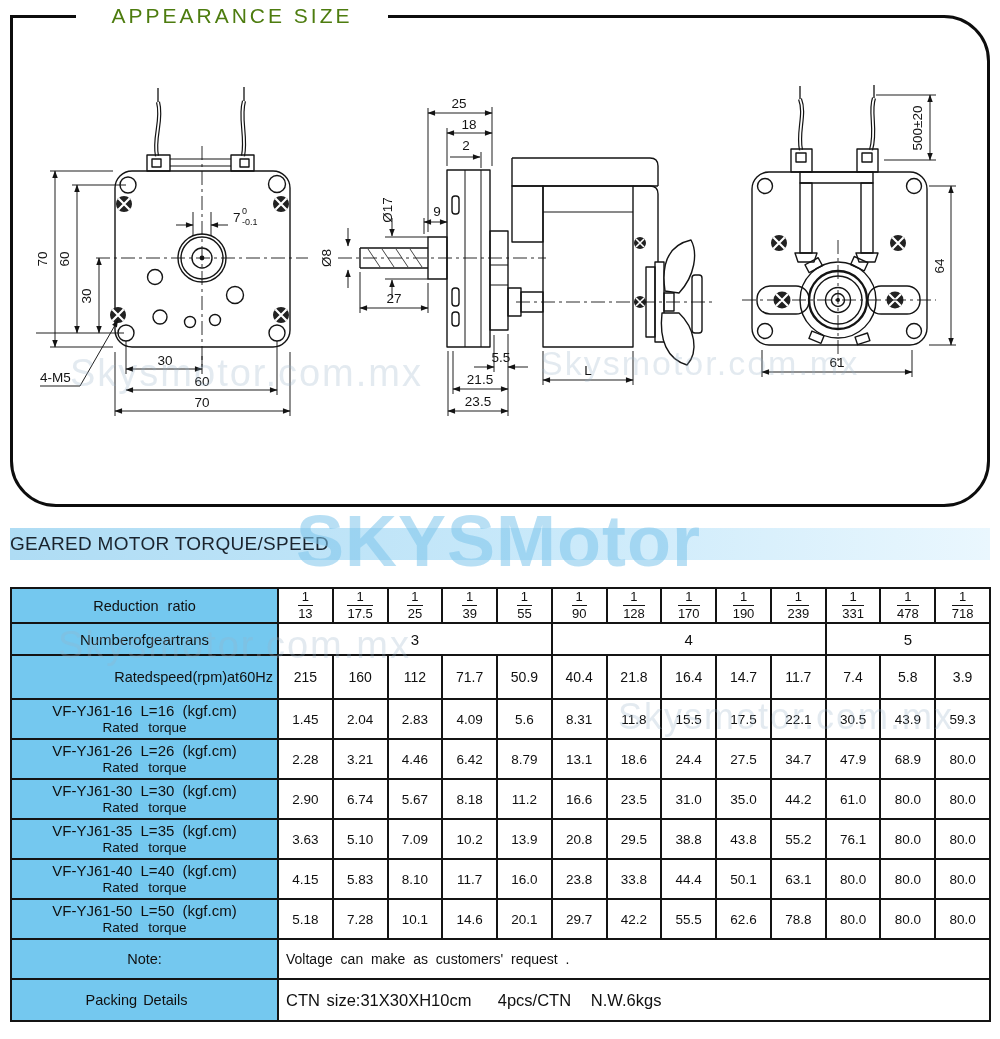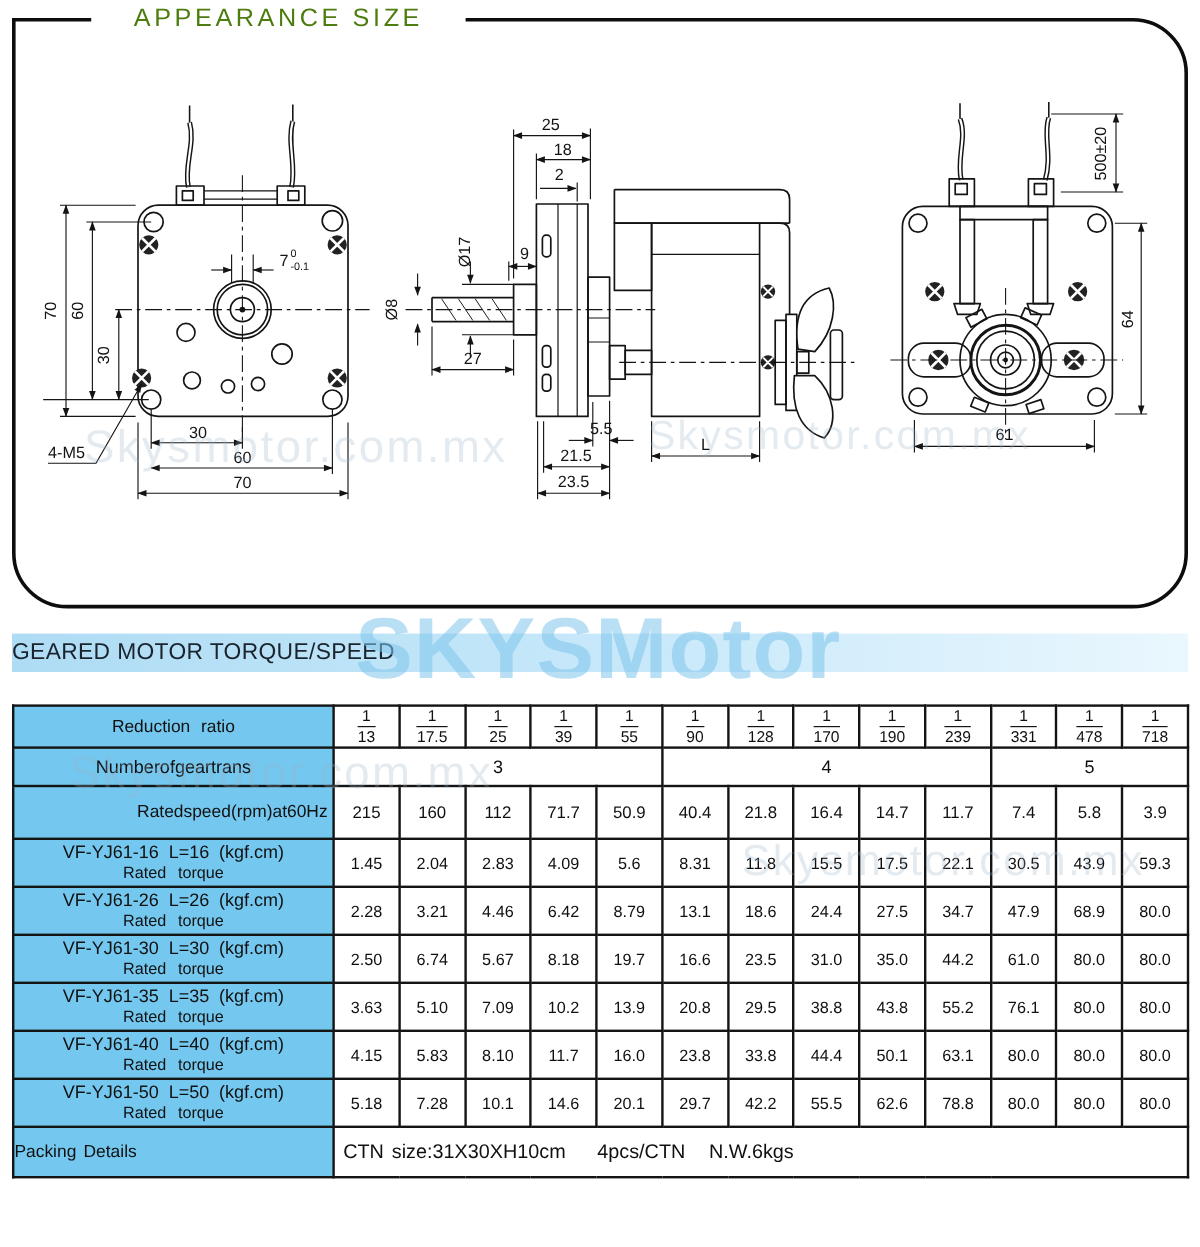--- a/index.html
+++ b/index.html
@@ -12,21 +12,21 @@
   .wm-big{position:absolute;left:296px;top:500px;font-size:72px;font-weight:bold;letter-spacing:1px;color:rgba(125,196,235,.55);z-index:6;white-space:nowrap}
   .wm{position:absolute;color:rgba(150,178,200,.27);font-size:38px;letter-spacing:2px;z-index:6;white-space:nowrap}
   .wm.a{left:70px;top:352px}
   .wm.b{left:540px;top:344px;font-size:34px}
   .wm.c{left:58px;top:624px}
   .wm.d{left:618px;top:696px;font-size:36px}
   table.spec{position:absolute;left:10px;top:587px;width:981px;border-collapse:collapse;table-layout:fixed;z-index:4;background:transparent}
   .spec td{border:2px solid #141414;text-align:center;vertical-align:middle;color:#101010;padding:0;font-size:14px;background:#fff}
   .spec td.lbl{background:#74c8ef;font-size:14.5px;word-spacing:5px}
   .spec td.lbl-r{text-align:right;padding-right:4px}
-  .spec td.lbl-r2{text-align:left;padding-right:16px;word-spacing:2px}
+  .spec td.lbl-r2{text-align:center;padding-right:16px;word-spacing:2px}
   .spec tr.r-ratio td{height:35px}
   .spec tr.r-gear td{height:32px;font-size:15px}
   .spec tr.r-speed td{height:44px}
   .spec tr.r-model td{height:40px;font-size:13.5px}
   .spec tr.r-note td{height:40px}
   .spec tr.r-pack td{height:42px}
   .mdl{font-size:15px;line-height:1.25;word-spacing:4px}
   .sub{font-size:13.5px;line-height:1.2;word-spacing:6px}
   .frac{display:inline-block;font-size:13px;line-height:1.15;vertical-align:middle}
   .frac .fn{display:block;border-bottom:1.5px solid #141414;padding:0 4px}
@@ -392,25 +392,25 @@
         <td>34.7</td>
         <td>47.9</td>
         <td>68.9</td>
         <td>80.0</td>
       </tr>
       <tr class="r-model">
         <td class="lbl">
           <div class="mdl">VF-YJ61-30 L=30 (kgf.cm)</div>
           <div class="sub">Rated torque</div>
         </td>
-        <td>2.50</td>
+        <td>2.90</td>
         <td>6.74</td>
         <td>5.67</td>
         <td>8.18</td>
-        <td>19.7</td>
+        <td>11.2</td>
         <td>16.6</td>
         <td>23.5</td>
         <td>31.0</td>
         <td>35.0</td>
         <td>44.2</td>
         <td>61.0</td>
         <td>80.0</td>
         <td>80.0</td>
       </tr>
       <tr class="r-model">
@@ -463,18 +463,22 @@
         <td>20.1</td>
         <td>29.7</td>
         <td>42.2</td>
         <td>55.5</td>
         <td>62.6</td>
         <td>78.8</td>
         <td>80.0</td>
         <td>80.0</td>
         <td>80.0</td>
       </tr>
+      <tr class="r-note">
+        <td class="lbl">Note:</td>
+        <td class="val-l" colspan="13">Voltage can make as customers' request .</td>
+      </tr>
       <tr class="r-pack">
         <td class="lbl lbl-r2">Packing Details</td>
         <td class="val-l pack-v" colspan="13">CTN size:31X30XH10cm    4pcs/CTN   N.W.6kgs</td>
       </tr>
     </tbody>
 </table>
 
 </body></html>

